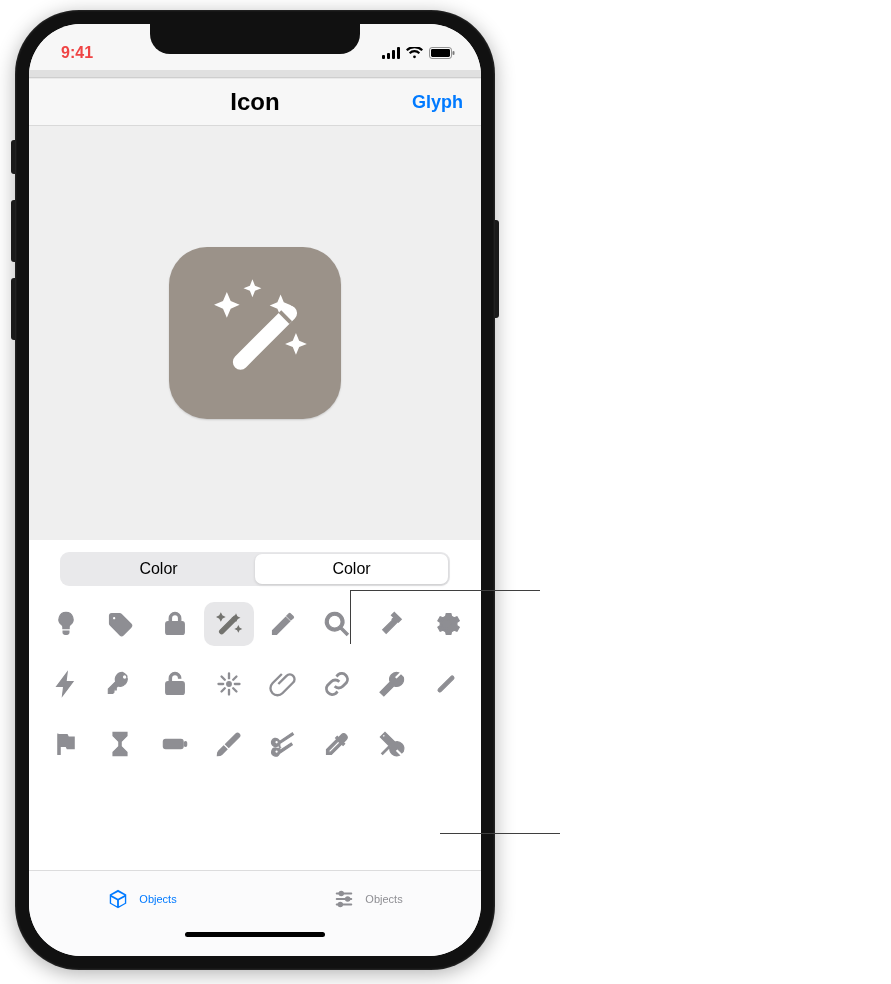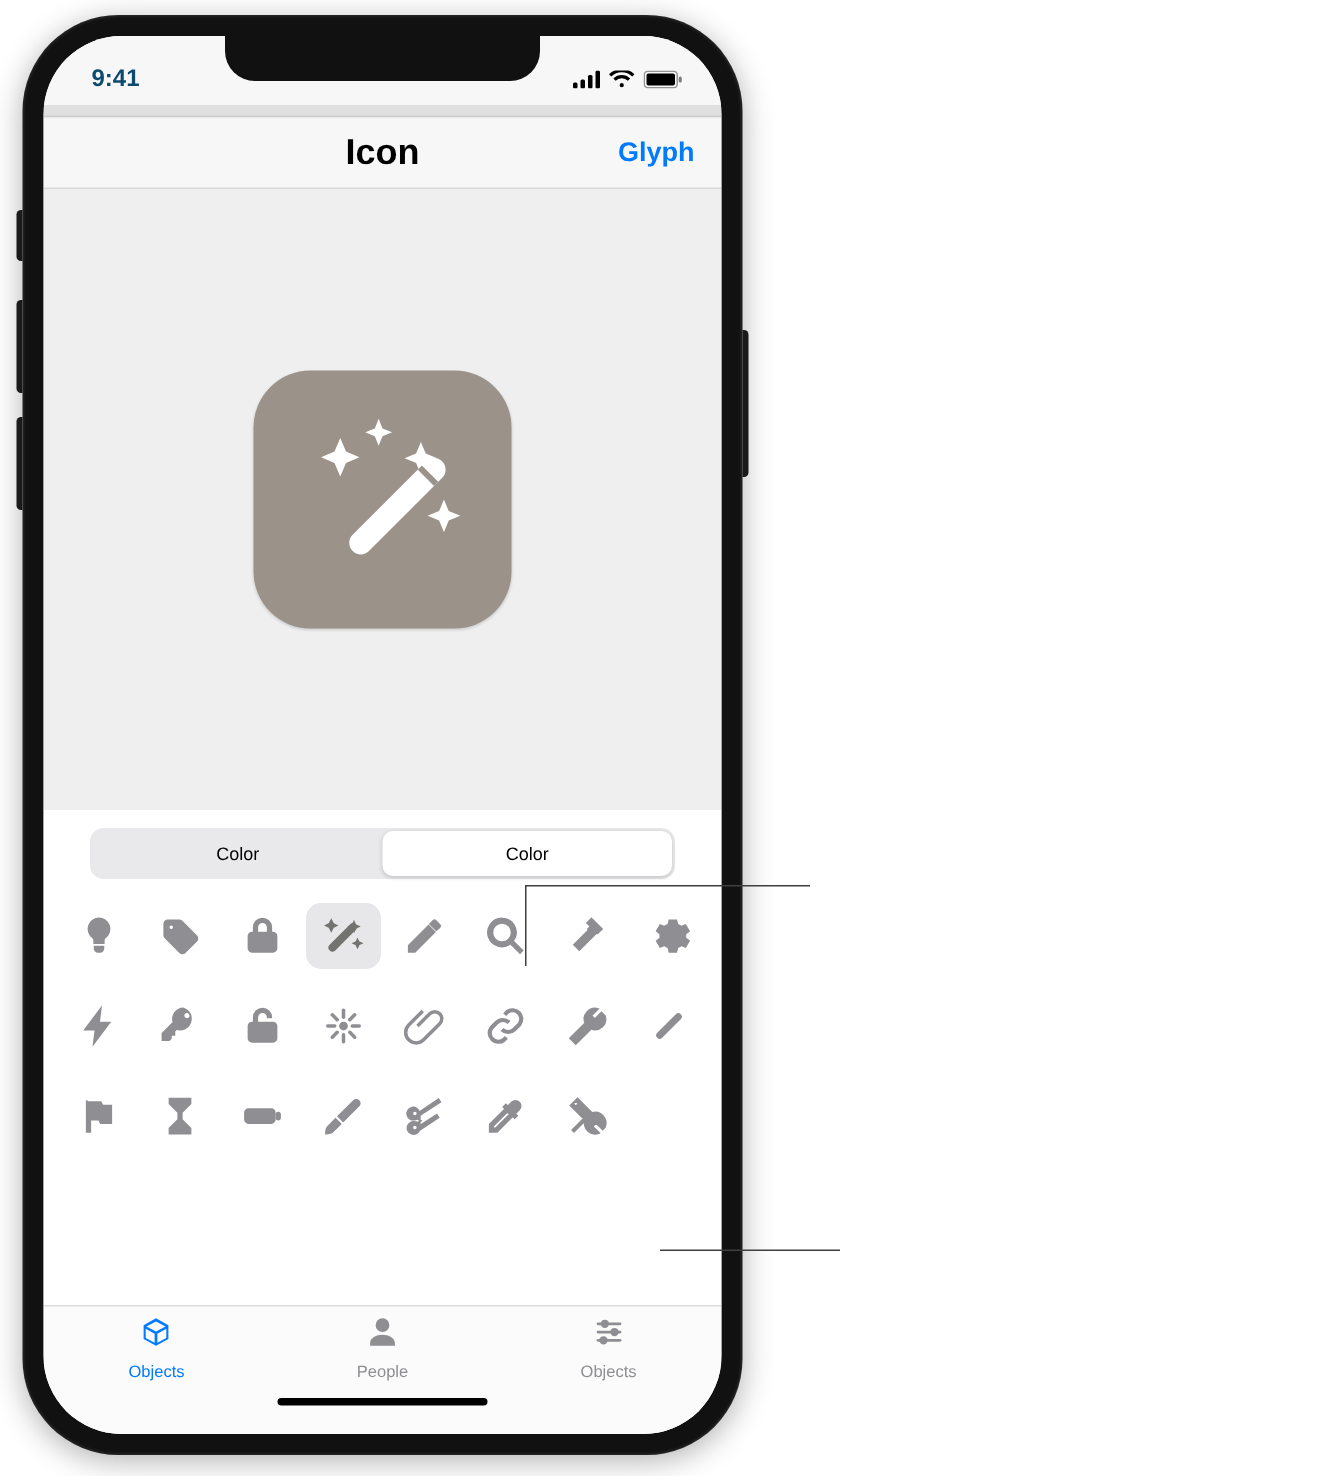--- a/index.html
+++ b/index.html
@@ -50,21 +50,21 @@
     border-bottom-right-radius: 20px;
     z-index: 50;
   }
   
   .status-bar {
     height: 46px;
     display:flex; align-items:center; justify-content:space-between;
     padding: 14px 26px 2px 32px;
     font-weight:600;
     font-size:16px;
-    color:#0c4a6e;
+    color:#ef4444;
     position: relative; z-index: 40;
     background:#f7f7f7;
   }
   .status-right { display:flex; align-items:center; gap:6px;}
   .status-right svg { display:block; }
   
   .nav-bar {
     height: 48px;
     background: #f7f7f7;
     border-top: 1px solid rgba(0,0,0,0.05);
@@ -105,21 +105,21 @@
   .segmented {
     width: 390px; height:34px;
     background:#e9e9eb;
     border-radius: 9px;
     padding:2px;
     display:flex;
   }
   .segmented .seg {
     flex:1;
     display:flex; align-items:center; justify-content:center;
-    font-size:12px; font-weight:500; color:#000;
+    font-size:16px; font-weight:500; color:#000;
     border-radius:7px;
     text-align:center;
   }
   .segmented .seg.active {
     background:#fff;
     box-shadow: 0 1px 3px rgba(0,0,0,0.15);
   }
   
   .glyph-scroll {
     flex:1;
@@ -147,21 +147,21 @@
   .glyph-cell.edge { margin-right:-14px; }
   
   .cat-bar {
     height: 56px;
     border-top: 1px solid rgba(0,0,0,0.12);
     background:#fbfbfc;
     display:flex;
   }
   .cat-tab {
     flex:1;
-    display:flex; flex-direction:column; align-items:center; justify-content:center;
+    display:flex; flex-direction:row; align-items:center; justify-content:center;
     gap:10px;
     font-size:11px;
     color:#8e8e93;
   }
   .cat-tab.active { color:#007aff; }
   .cat-tab svg { width:22px; height:22px; }
   .home-indicator-area {
     height: 30px;
     background:#fbfbfc;
     display:flex; align-items:flex-start; justify-content:center;
@@ -390,26 +390,20 @@
 
       <div class="cat-bar">
         <div class="cat-tab active">
           <svg viewBox="0 0 24 24">
               <path fill="currentColor" d="M12 2l9 5v10l-9 5-9-5V7l9-5zm0 2.3L5 8l7 3.7L19 8l-7-3.7zM4.5 9.7v6.6l6.5 3.6v-6.6L4.5 9.7zm15 0L13 13.3v6.6l6.5-3.6V9.7z"></path>
             </svg>
           <span>Objects</span>
         </div>
         <div class="cat-tab">
           <svg viewBox="0 0 24 24">
-              <path fill="currentColor" d="M12 12a5 5 0 1 0 0-10 5 5 0 0 0 0 10zm0 2c-4.5 0-9 2.3-9 6v2h18v-2c0-3.7-4.5-6-9-6z"></path>
-            </svg>
-          <span>People</span>
-        </div>
-        <div class="cat-tab">
-          <svg viewBox="0 0 24 24">
               <g fill="none" stroke="currentColor" stroke-width="2" stroke-linecap="round">
                 <line x1="4" y1="6" x2="20" y2="6"></line>
                 <line x1="4" y1="12" x2="20" y2="12"></line>
                 <line x1="4" y1="18" x2="20" y2="18"></line>
                 <circle cx="9" cy="6" r="2" fill="currentColor"></circle>
                 <circle cx="16" cy="12" r="2" fill="currentColor"></circle>
                 <circle cx="8" cy="18" r="2" fill="currentColor"></circle>
               </g>
             </svg>
           <span>Objects</span>

